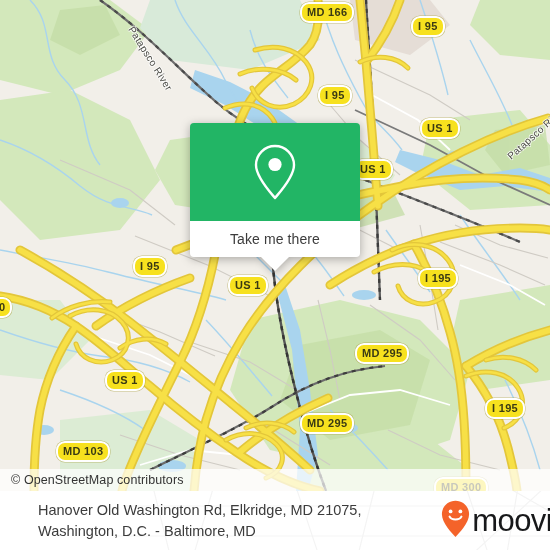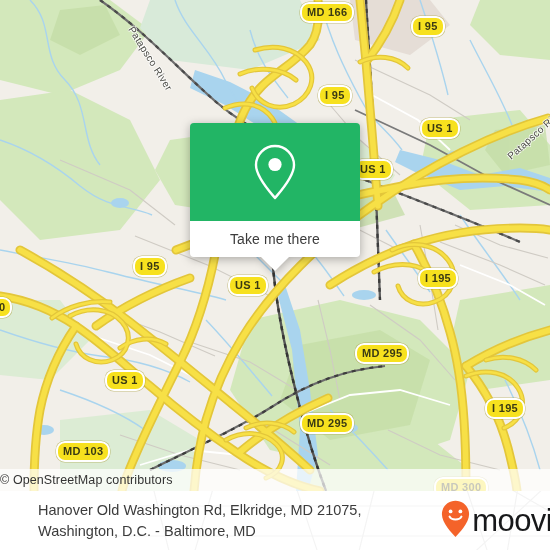--- a/index.html
+++ b/index.html
@@ -125,20 +125,21 @@
     width: 100%;
     display: flex;
     align-items: center;
     background: rgba(255,255,255,0.72);
     z-index: 30;
   }
   #attrib-text {
     color: #333333;
     font-family: "Liberation Sans", sans-serif;
     font-size: 12.5px;
+    padding-left: 11px;
     letter-spacing: 0.1px;
   }
 
   
   #footer {
     position: absolute;
     left: 0;
     top: 491px;
     width: 550px;
     height: 59px;

